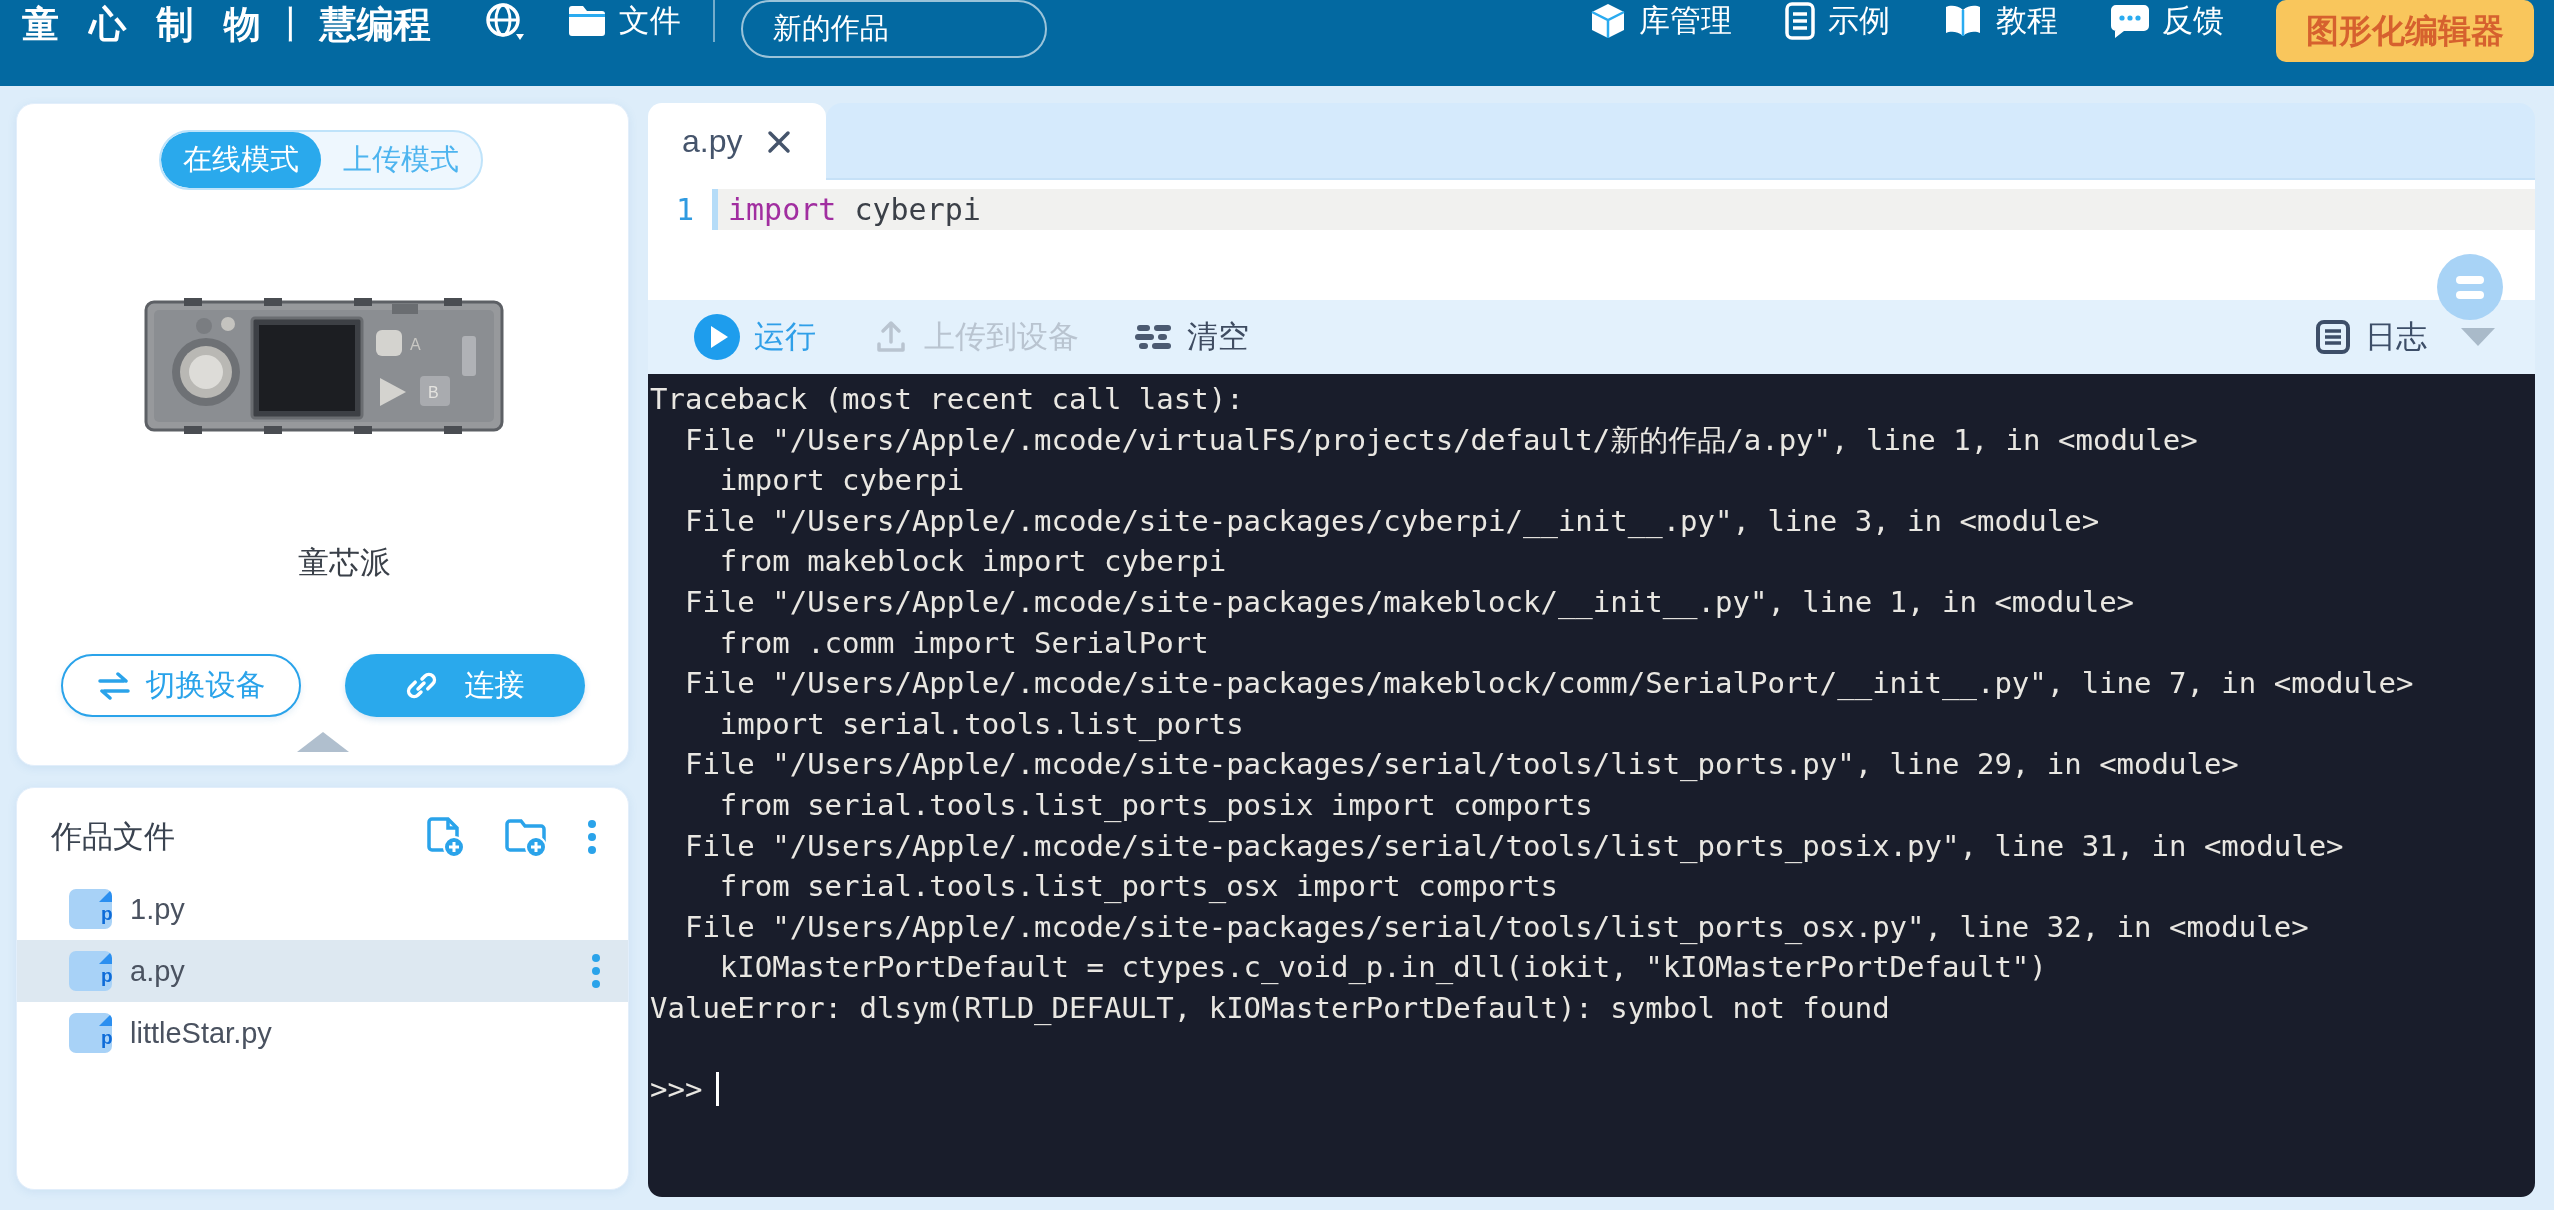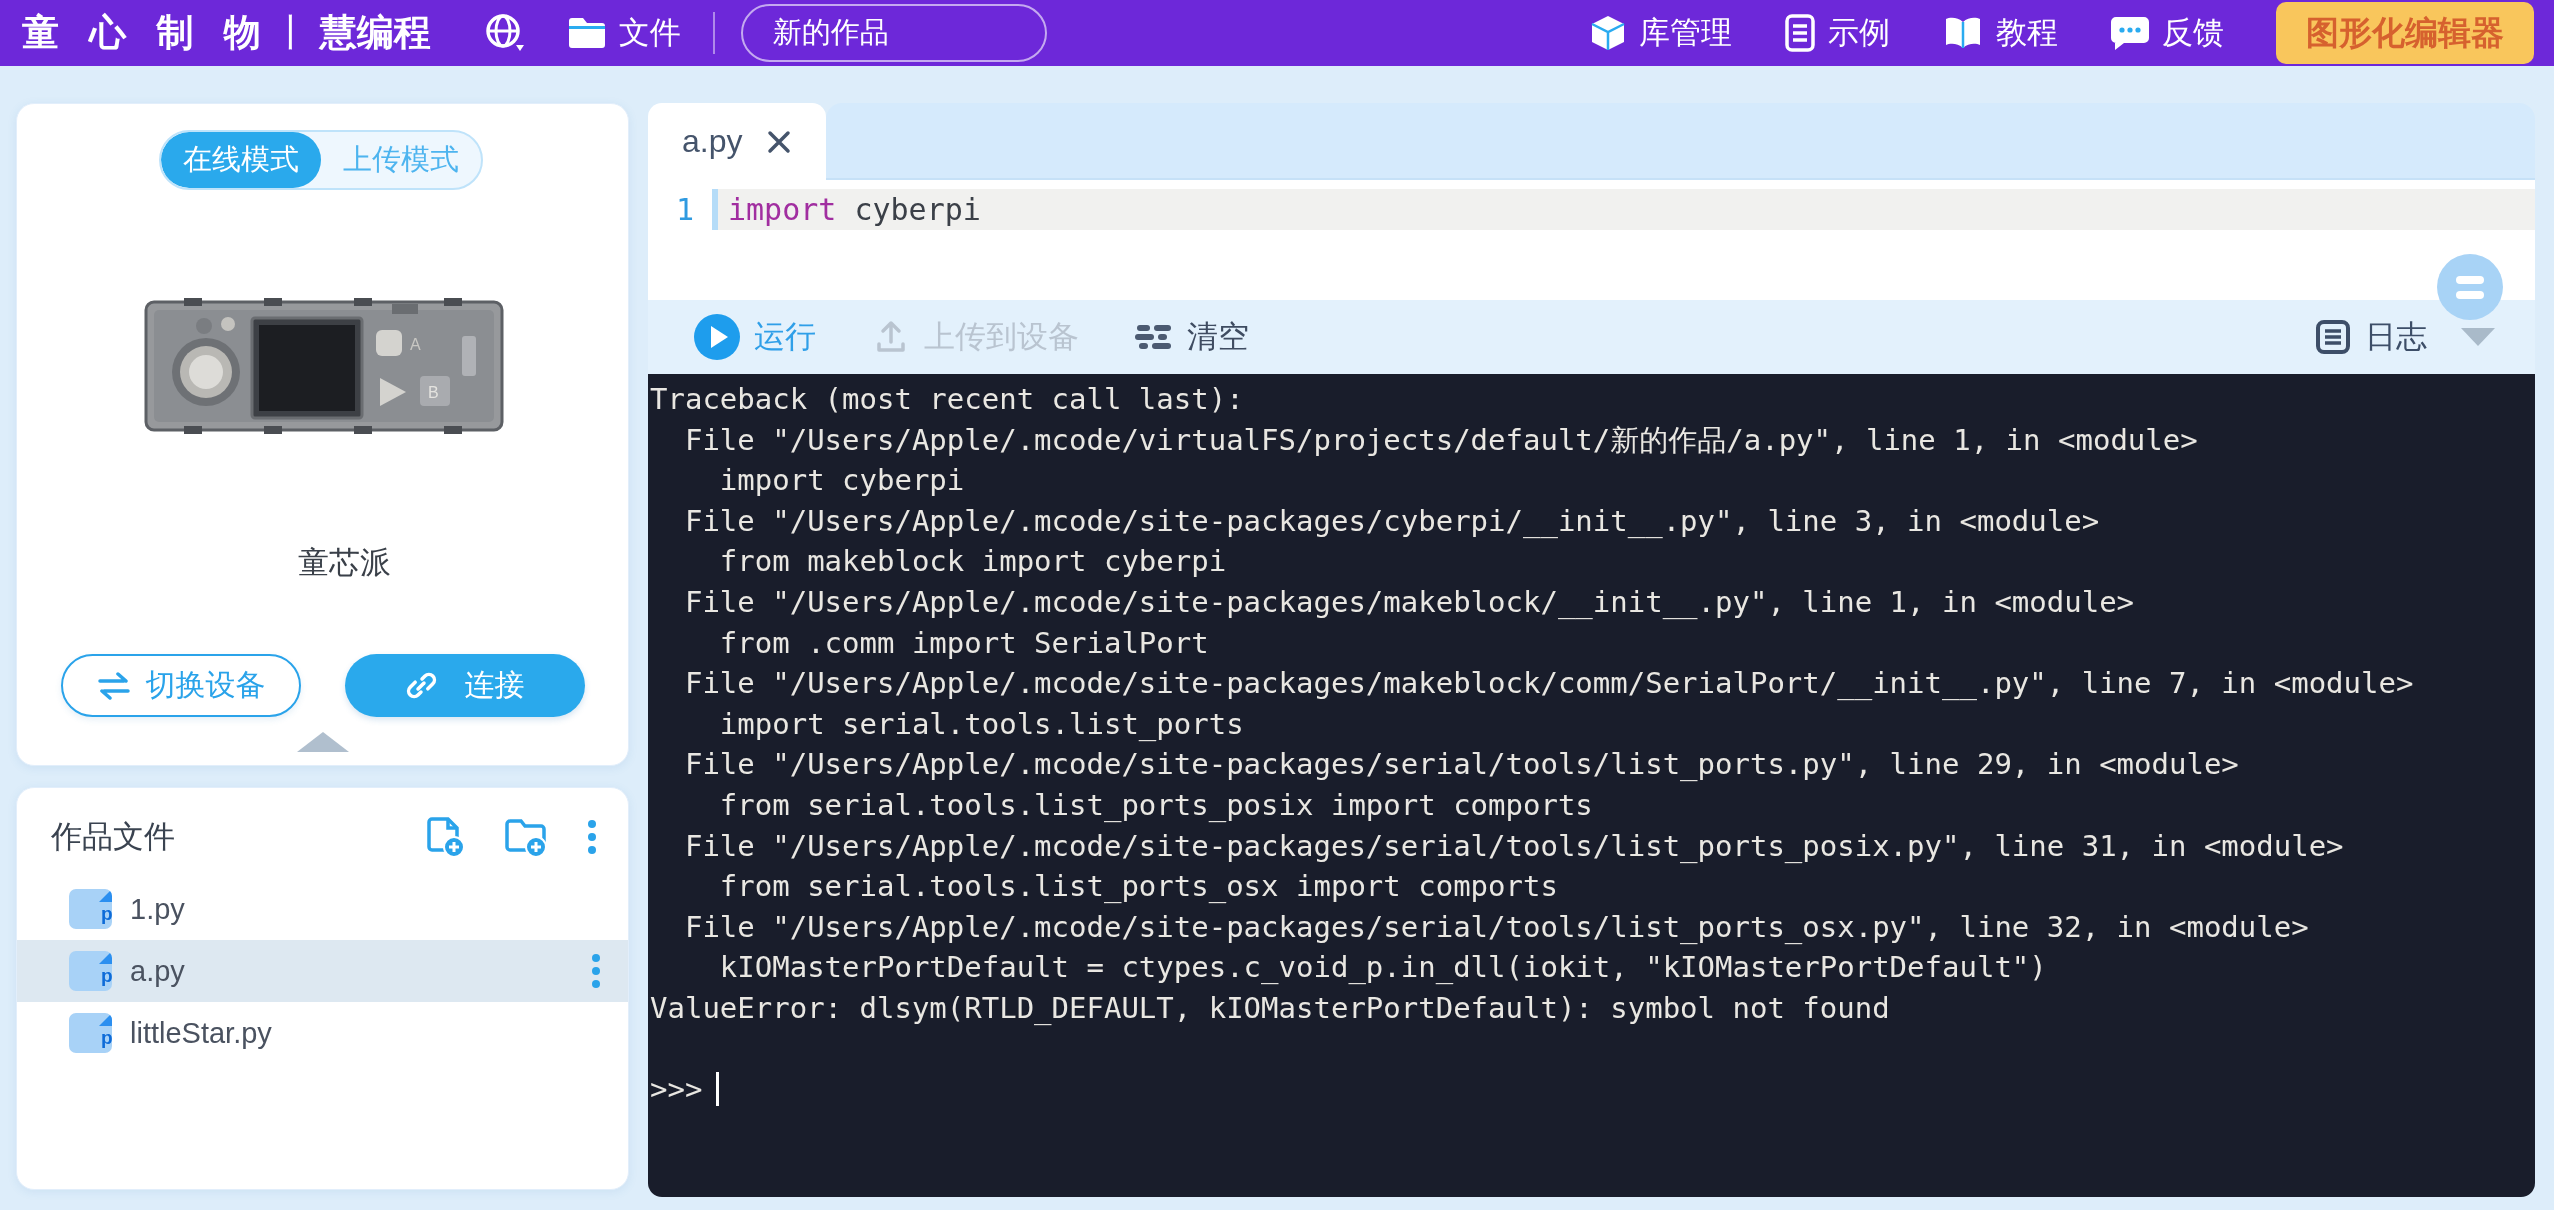--- a/index.html
+++ b/index.html
@@ -1,21 +1,21 @@
 <!DOCTYPE html>
 <html><head>
 <meta charset="utf-8">
 <style>
   * { margin:0; padding:0; box-sizing:border-box; }
   html,body { width:2554px; height:1210px; overflow:hidden; }
   body { font-family:"Liberation Sans","DejaVu Sans",sans-serif; background:#ddedfa; position:relative; }
 
   
-  .topbar { position:absolute; left:0; top:0; width:2554px; height:66px; background:#6d28d9;
-            display:flex; align-items:center; color:#fff; }
+  .topbar { position:absolute; left:0; top:0; width:2554px; height:86px; background:#0369a1;
+            display:flex; align-items:flex-start; color:#fff; }
   .logo { display:flex; align-items:center; margin-left:22px; font-weight:700; font-size:37px; white-space:nowrap; }
   .logo .brand { letter-spacing:10px; }
   .logo .sep { margin:0 10px 0 2px; font-weight:400; }
   .icon-btn { display:flex; align-items:center; gap:12px; cursor:pointer; font-size:31px; font-weight:500; }
   .globe-wrap { margin-left:52px; }
   .file-wrap { margin-left:40px; }
   .v-divider { width:2px; height:42px; background:rgba(255,255,255,.45); margin-left:32px; }
   .project-pill { margin-left:26px; width:306px; height:58px; border:2px solid rgba(255,255,255,.6);
                   border-radius:29px; display:flex; align-items:center; padding-left:30px;
                   font-size:29px; color:#fff; background:transparent; }

